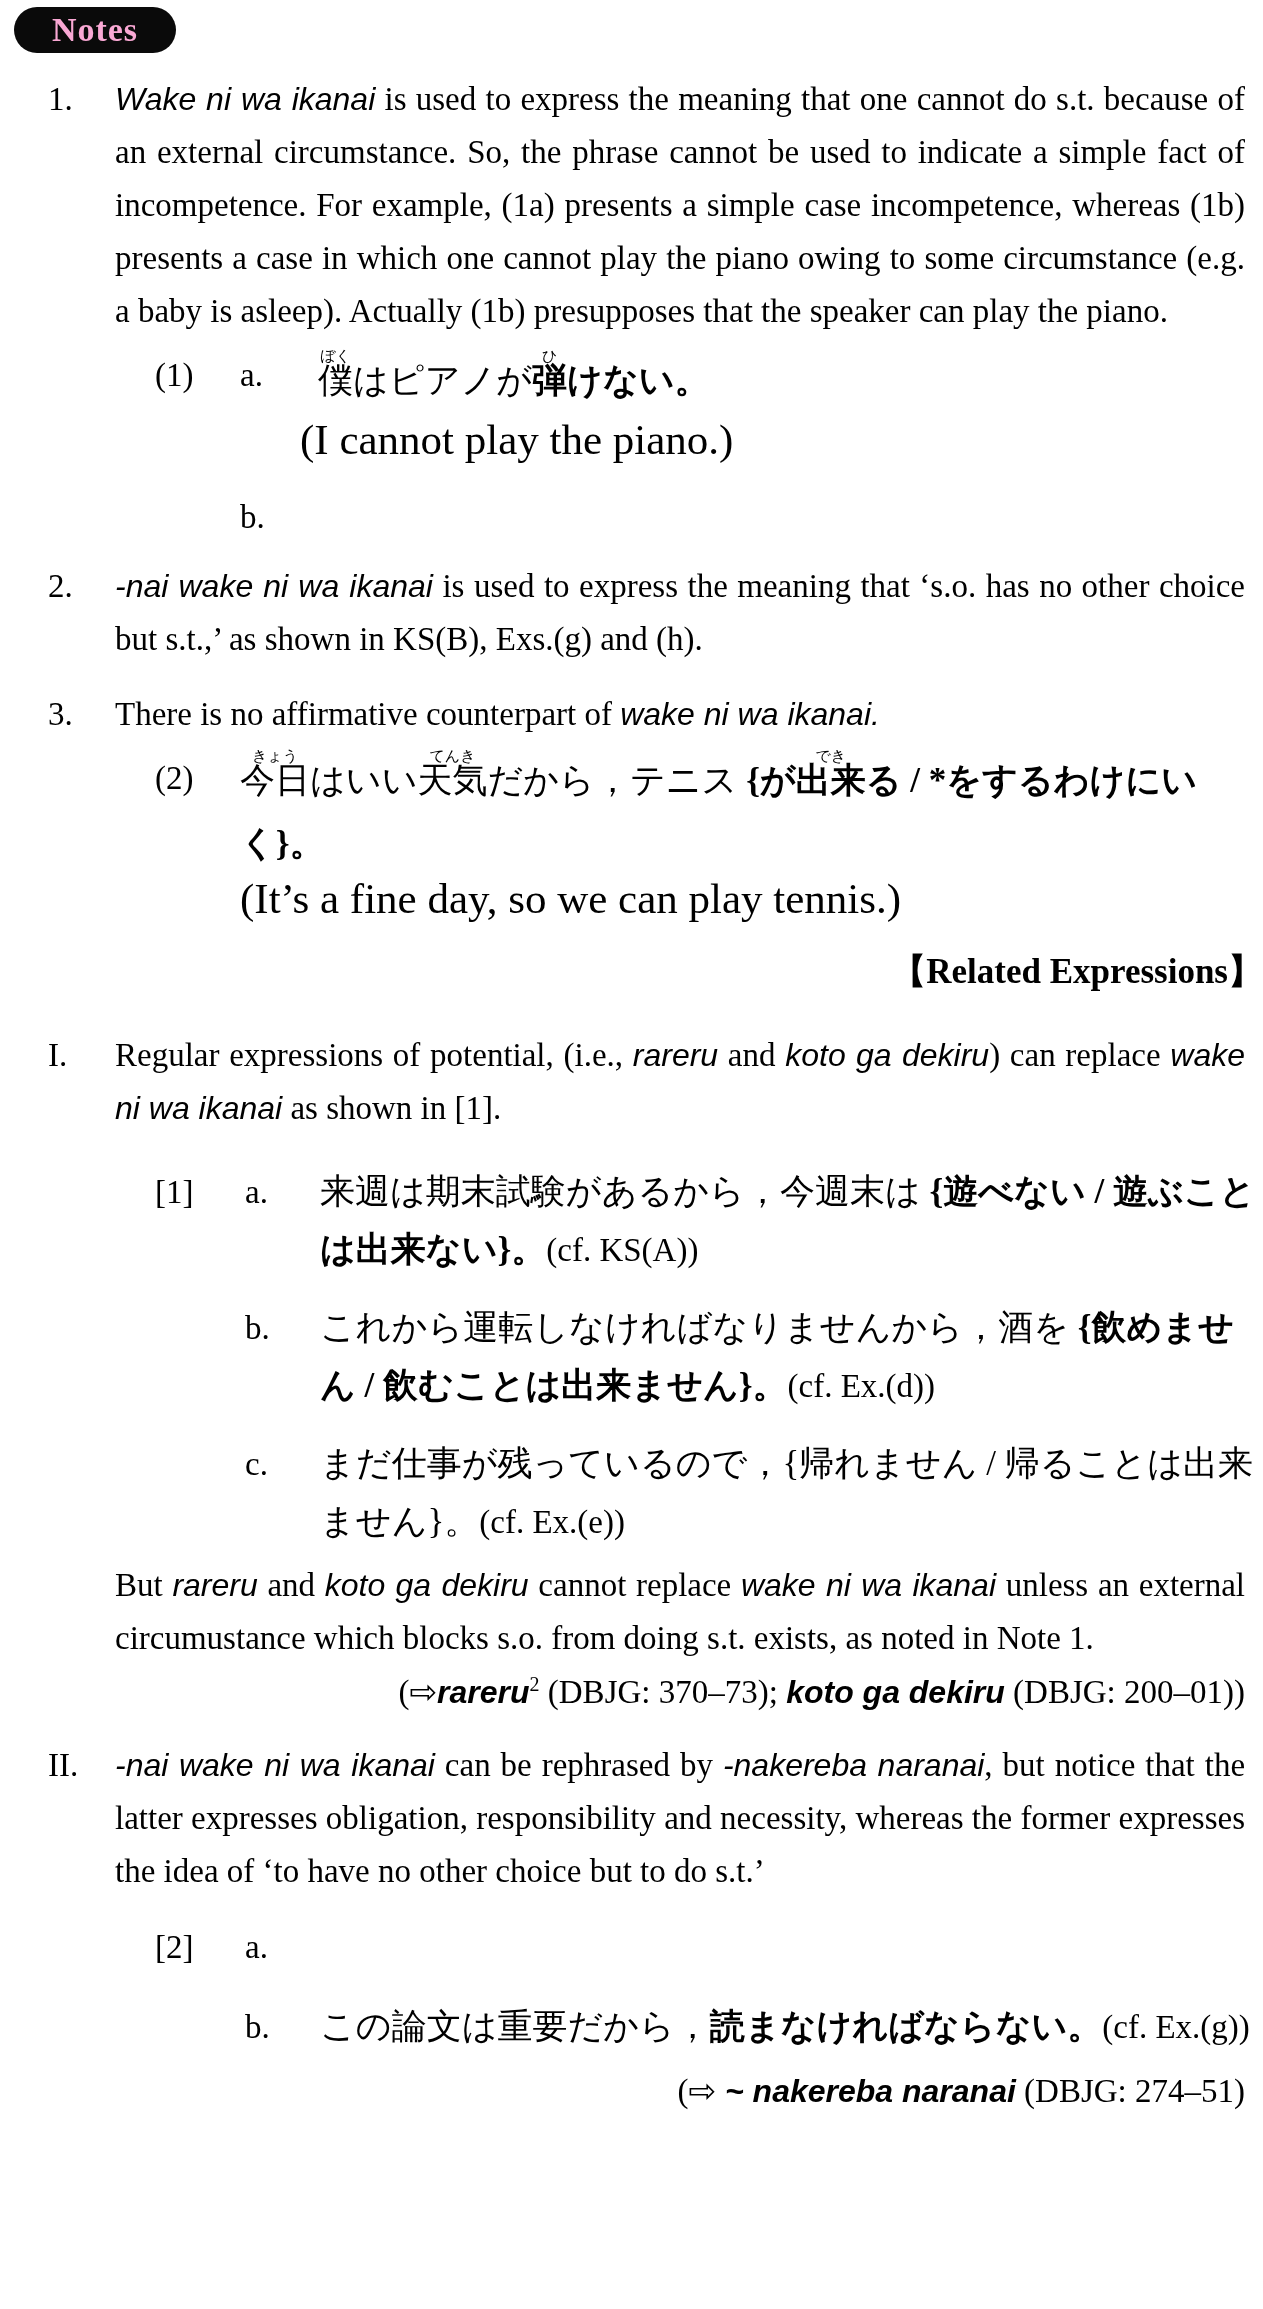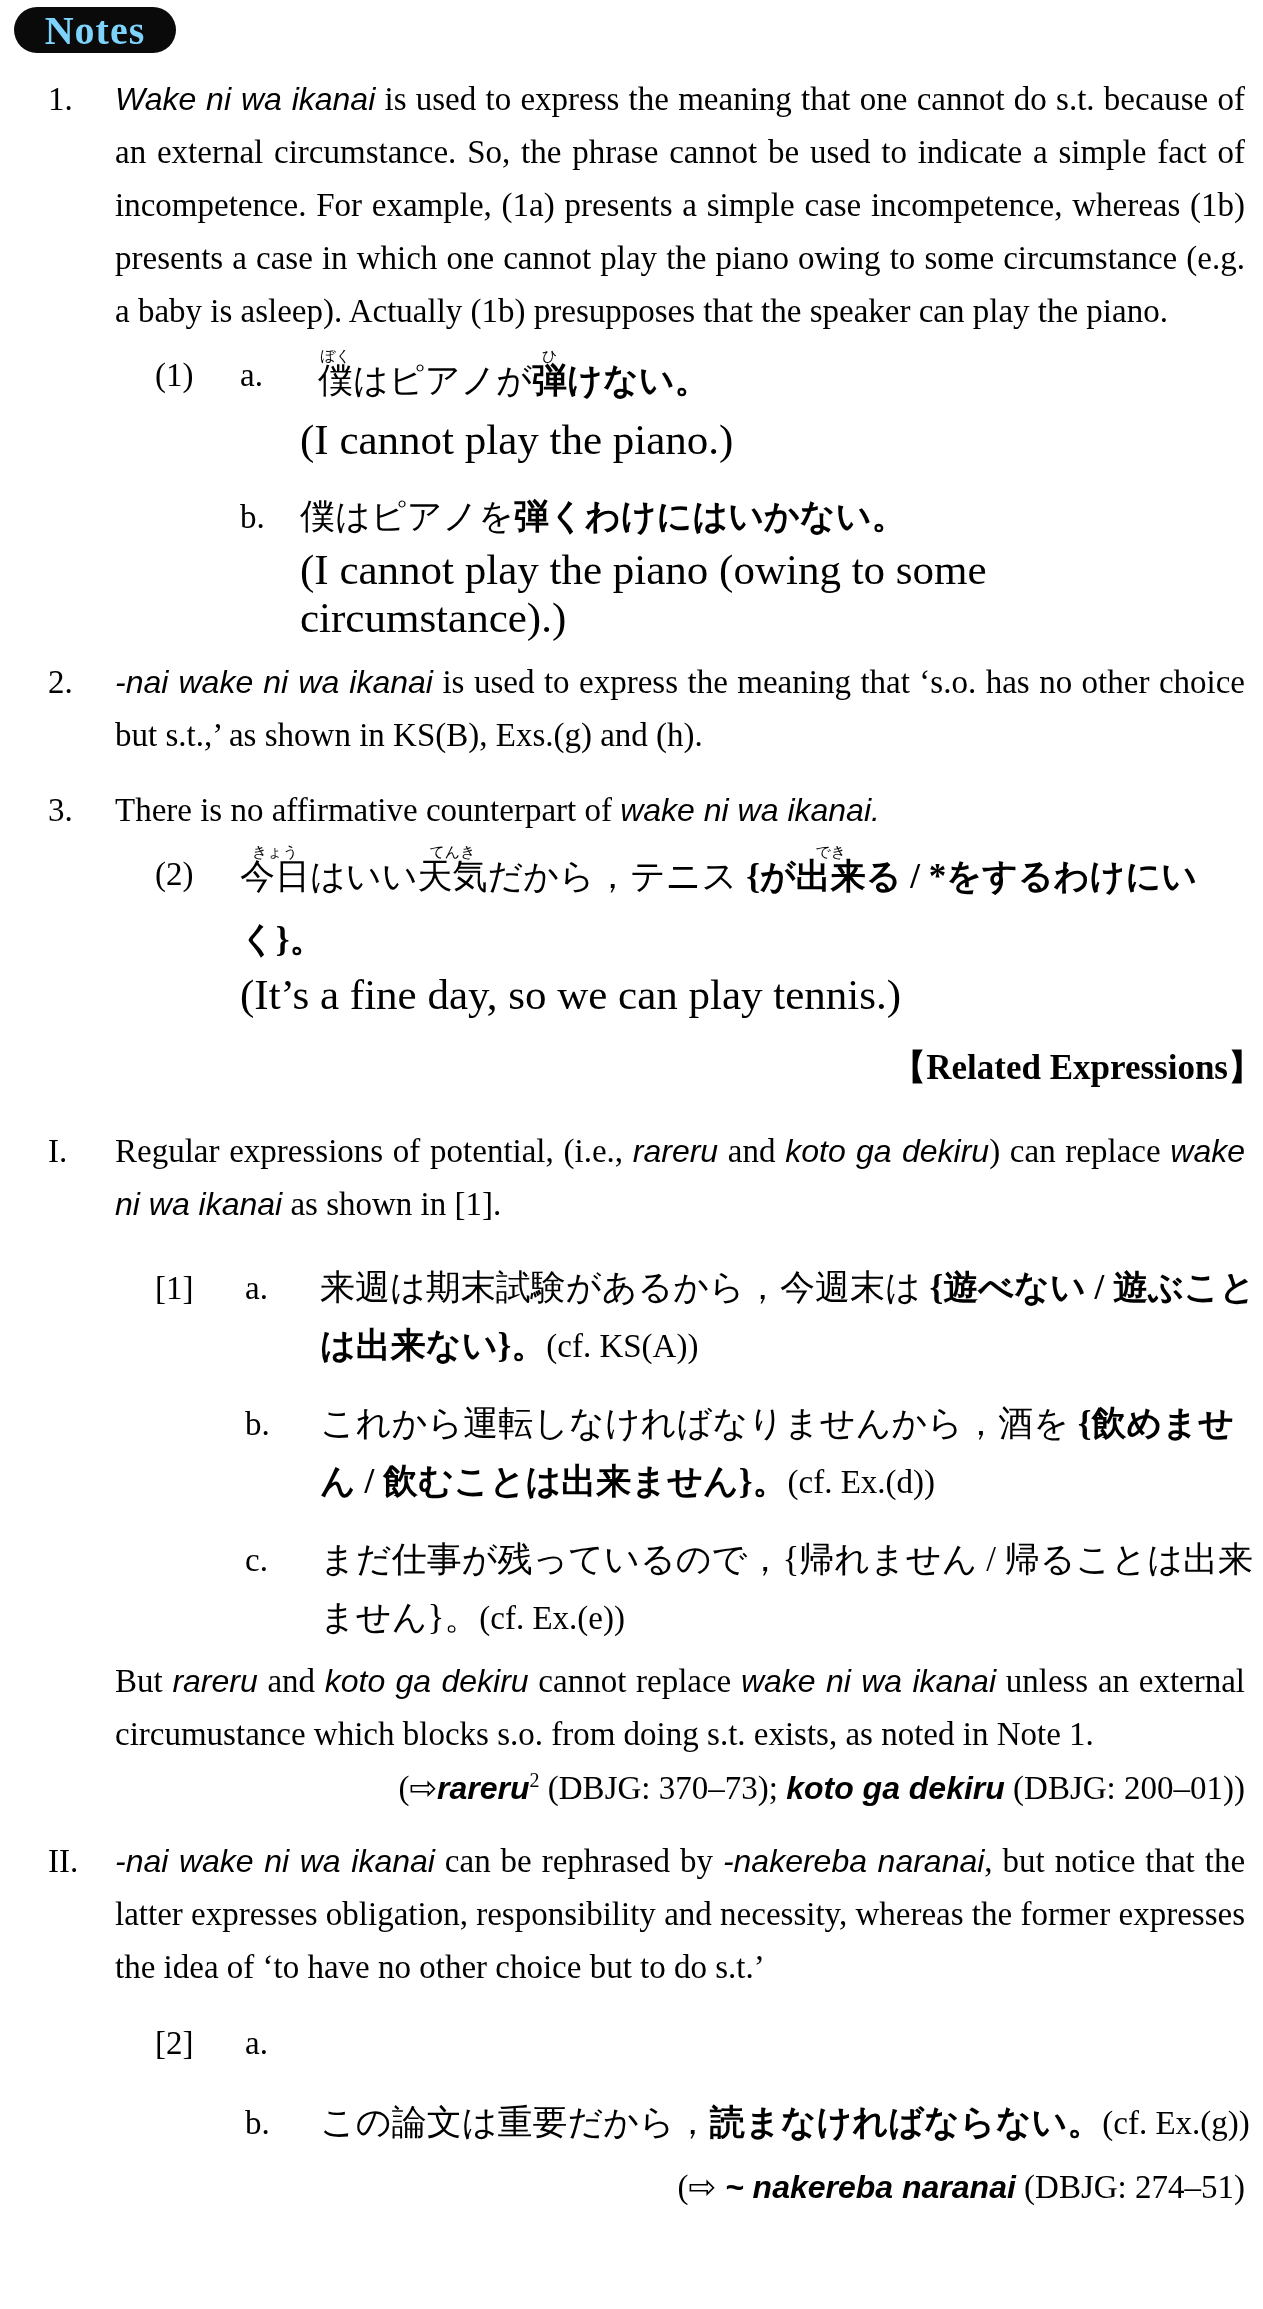--- a/index.html
+++ b/index.html
@@ -3,21 +3,21 @@
 <meta charset="utf-8">
 <style>
   html,body{margin:0;padding:0;background:#ffffff;}
   body{width:1263px;height:2309px;overflow:hidden;color:#000;
        font-family:"Liberation Serif",serif;}
   .page{position:relative;width:1263px;height:2309px;background:#fff;}
 
   
   .notes-pill{margin:7px 0 20px 14px;width:162px;height:46px;background:#0a0a0a;
     border-radius:24px;display:flex;align-items:center;justify-content:center;}
-  .notes-pill span{color:#7dd3fc;font-weight:bold;font-size:40px;
+  .notes-pill span{color:#f9a8d4;font-weight:bold;font-size:34px;
     font-family:"Liberation Serif",serif;letter-spacing:1px;}
 
   
   .body-text{font-size:33px;line-height:53px;text-align:justify;}
   .note-row{display:flex;margin-left:48px;width:1197px;}
   .note-row .num{width:67px;flex-shrink:0;font-size:33px;line-height:53px;}
   .note-row .body{flex:1;}
 
   
   .ex-row{display:flex;margin-left:155px;}
@@ -68,24 +68,20 @@
     <div class="ex-letter">a.</div>
     <div class="ex-content">
       <div class="jp ruby-line"><ruby><span>僕</span><rt>ぼく</rt></ruby><span>はピアノが</span><ruby class="seg-bold"><span>弾</span><rt>ひ</rt></ruby><span class="seg-bold">けない。</span></div>
       <div class="gloss">(I cannot play the piano.)</div>
     </div>
   </div>
 
   <div class="ex-row mb14">
     <div class="ex-label"></div>
     <div class="ex-letter">b.</div>
-    <div class="ex-content">
-      <div class="jp"><span>僕はピアノを</span><span class="seg-bold">弾くわけにはいかない。</span></div>
-      <div class="gloss">(I cannot play the piano (owing to some circumstance).)</div>
-    </div>
   </div>
 
   <div class="note-row mb22">
     <div class="num">2.</div>
     <div class="body body-text"><span class="seg-pattern">-nai wake ni wa ikanai</span><span> is used to express the meaning that ‘s.o. has no other choice but s.t.,’ as shown in KS(B), Exs.(g) and (h).</span></div>
   </div>
 
   <div class="note-row mb8">
     <div class="num">3.</div>
     <div class="body body-text"><span>There is no affirmative counterpart of </span><span class="seg-pattern">wake ni wa ikanai.</span></div>

